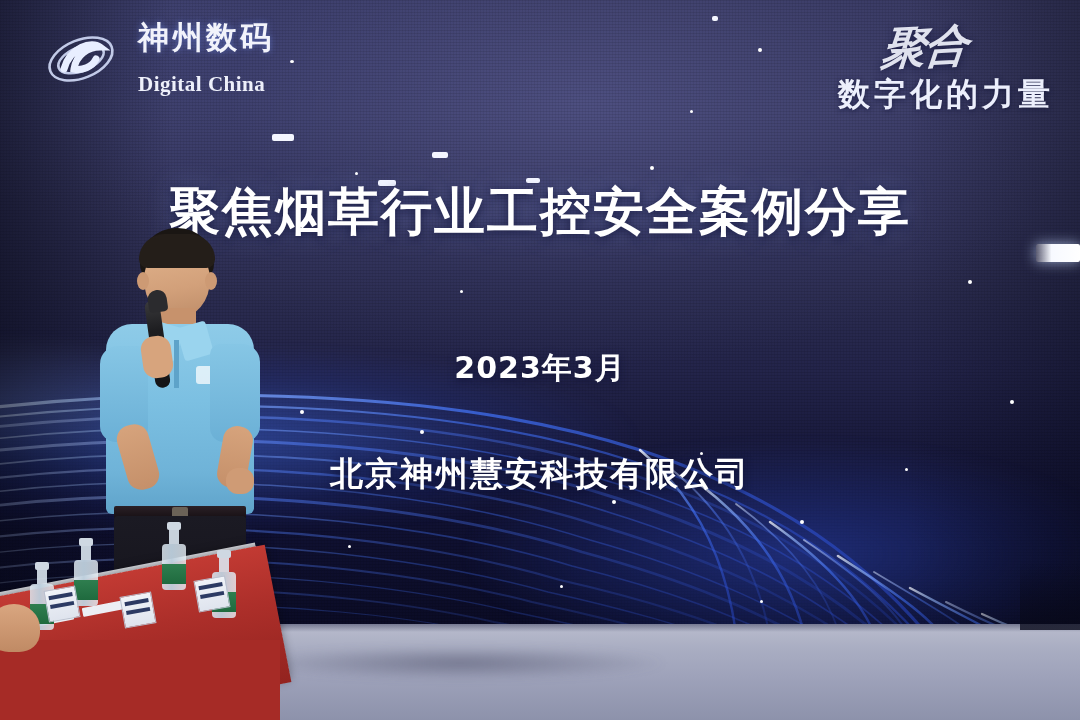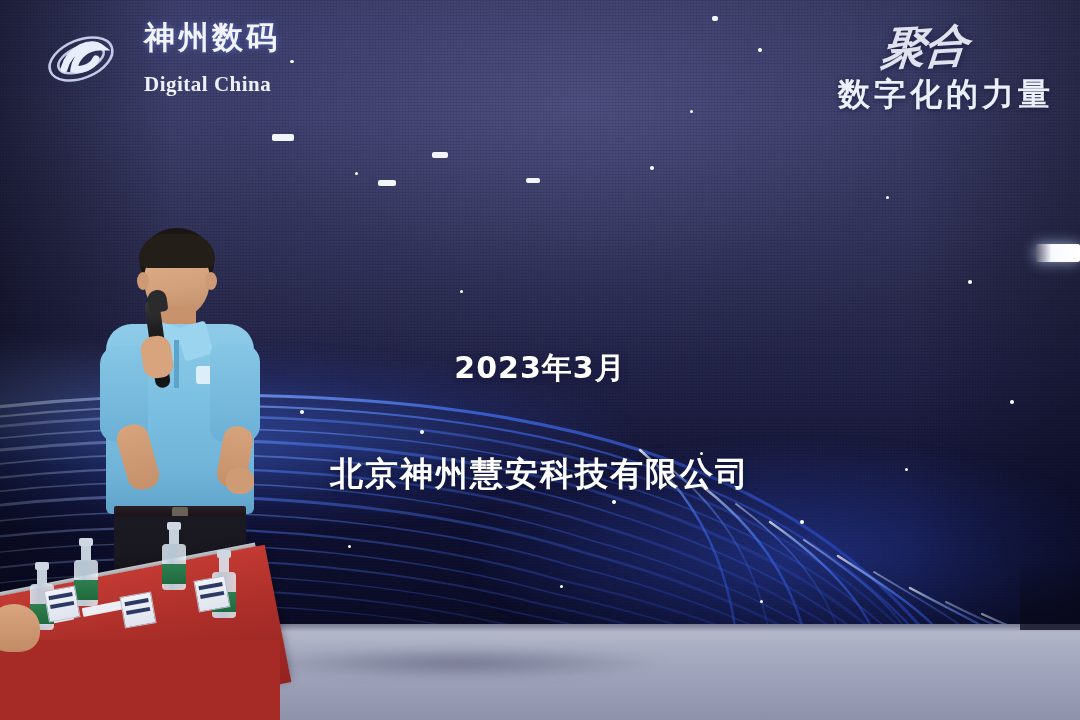--- a/index.html
+++ b/index.html
@@ -53,21 +53,21 @@
     pointer-events:none;
   }
 
   
   .particle{position:absolute;background:#ffffff;border-radius:50%;}
   .dash{position:absolute;background:#f4f6ff;border-radius:2px;}
 
   
   .brand{
     position:absolute;left:44px;top:22px;
-    display:flex;align-items:center;gap:26px;
+    display:flex;align-items:center;gap:20px;
   }
   .brand-mark{width:74px;height:60px;}
   .brand-text{display:flex;flex-direction:column;line-height:1;}
   .brand-cn{
     font-size:31px;font-weight:700;color:#f2f3fb;letter-spacing:3px;
     font-family:"DejaVu Sans","Liberation Sans",sans-serif;
     text-shadow:0 0 6px rgba(120,150,255,.5);
   }
   .brand-en{
     margin-top:21px;
@@ -386,20 +386,21 @@
       <span class="brand-cn">神州数码</span>
       <span class="brand-en">Digital China</span>
     </span>
   </div>
 
   <div class="motto">
     <div class="motto-cal">聚合</div>
     <div class="motto-sub">数字化的力量</div>
   </div>
 
+  <div class="slide-title">聚焦烟草行业工控安全案例分享</div>
   <div class="slide-date">2023年3月</div>
   <div class="slide-company">北京神州慧安科技有限公司</div>
 
   <div class="floor"></div>
   <div class="floor-shadow"></div>
   <div class="right-dark"></div>
 
   <div class="speaker">
     <div class="sp-hair"></div>
     <div class="sp-head"></div>

